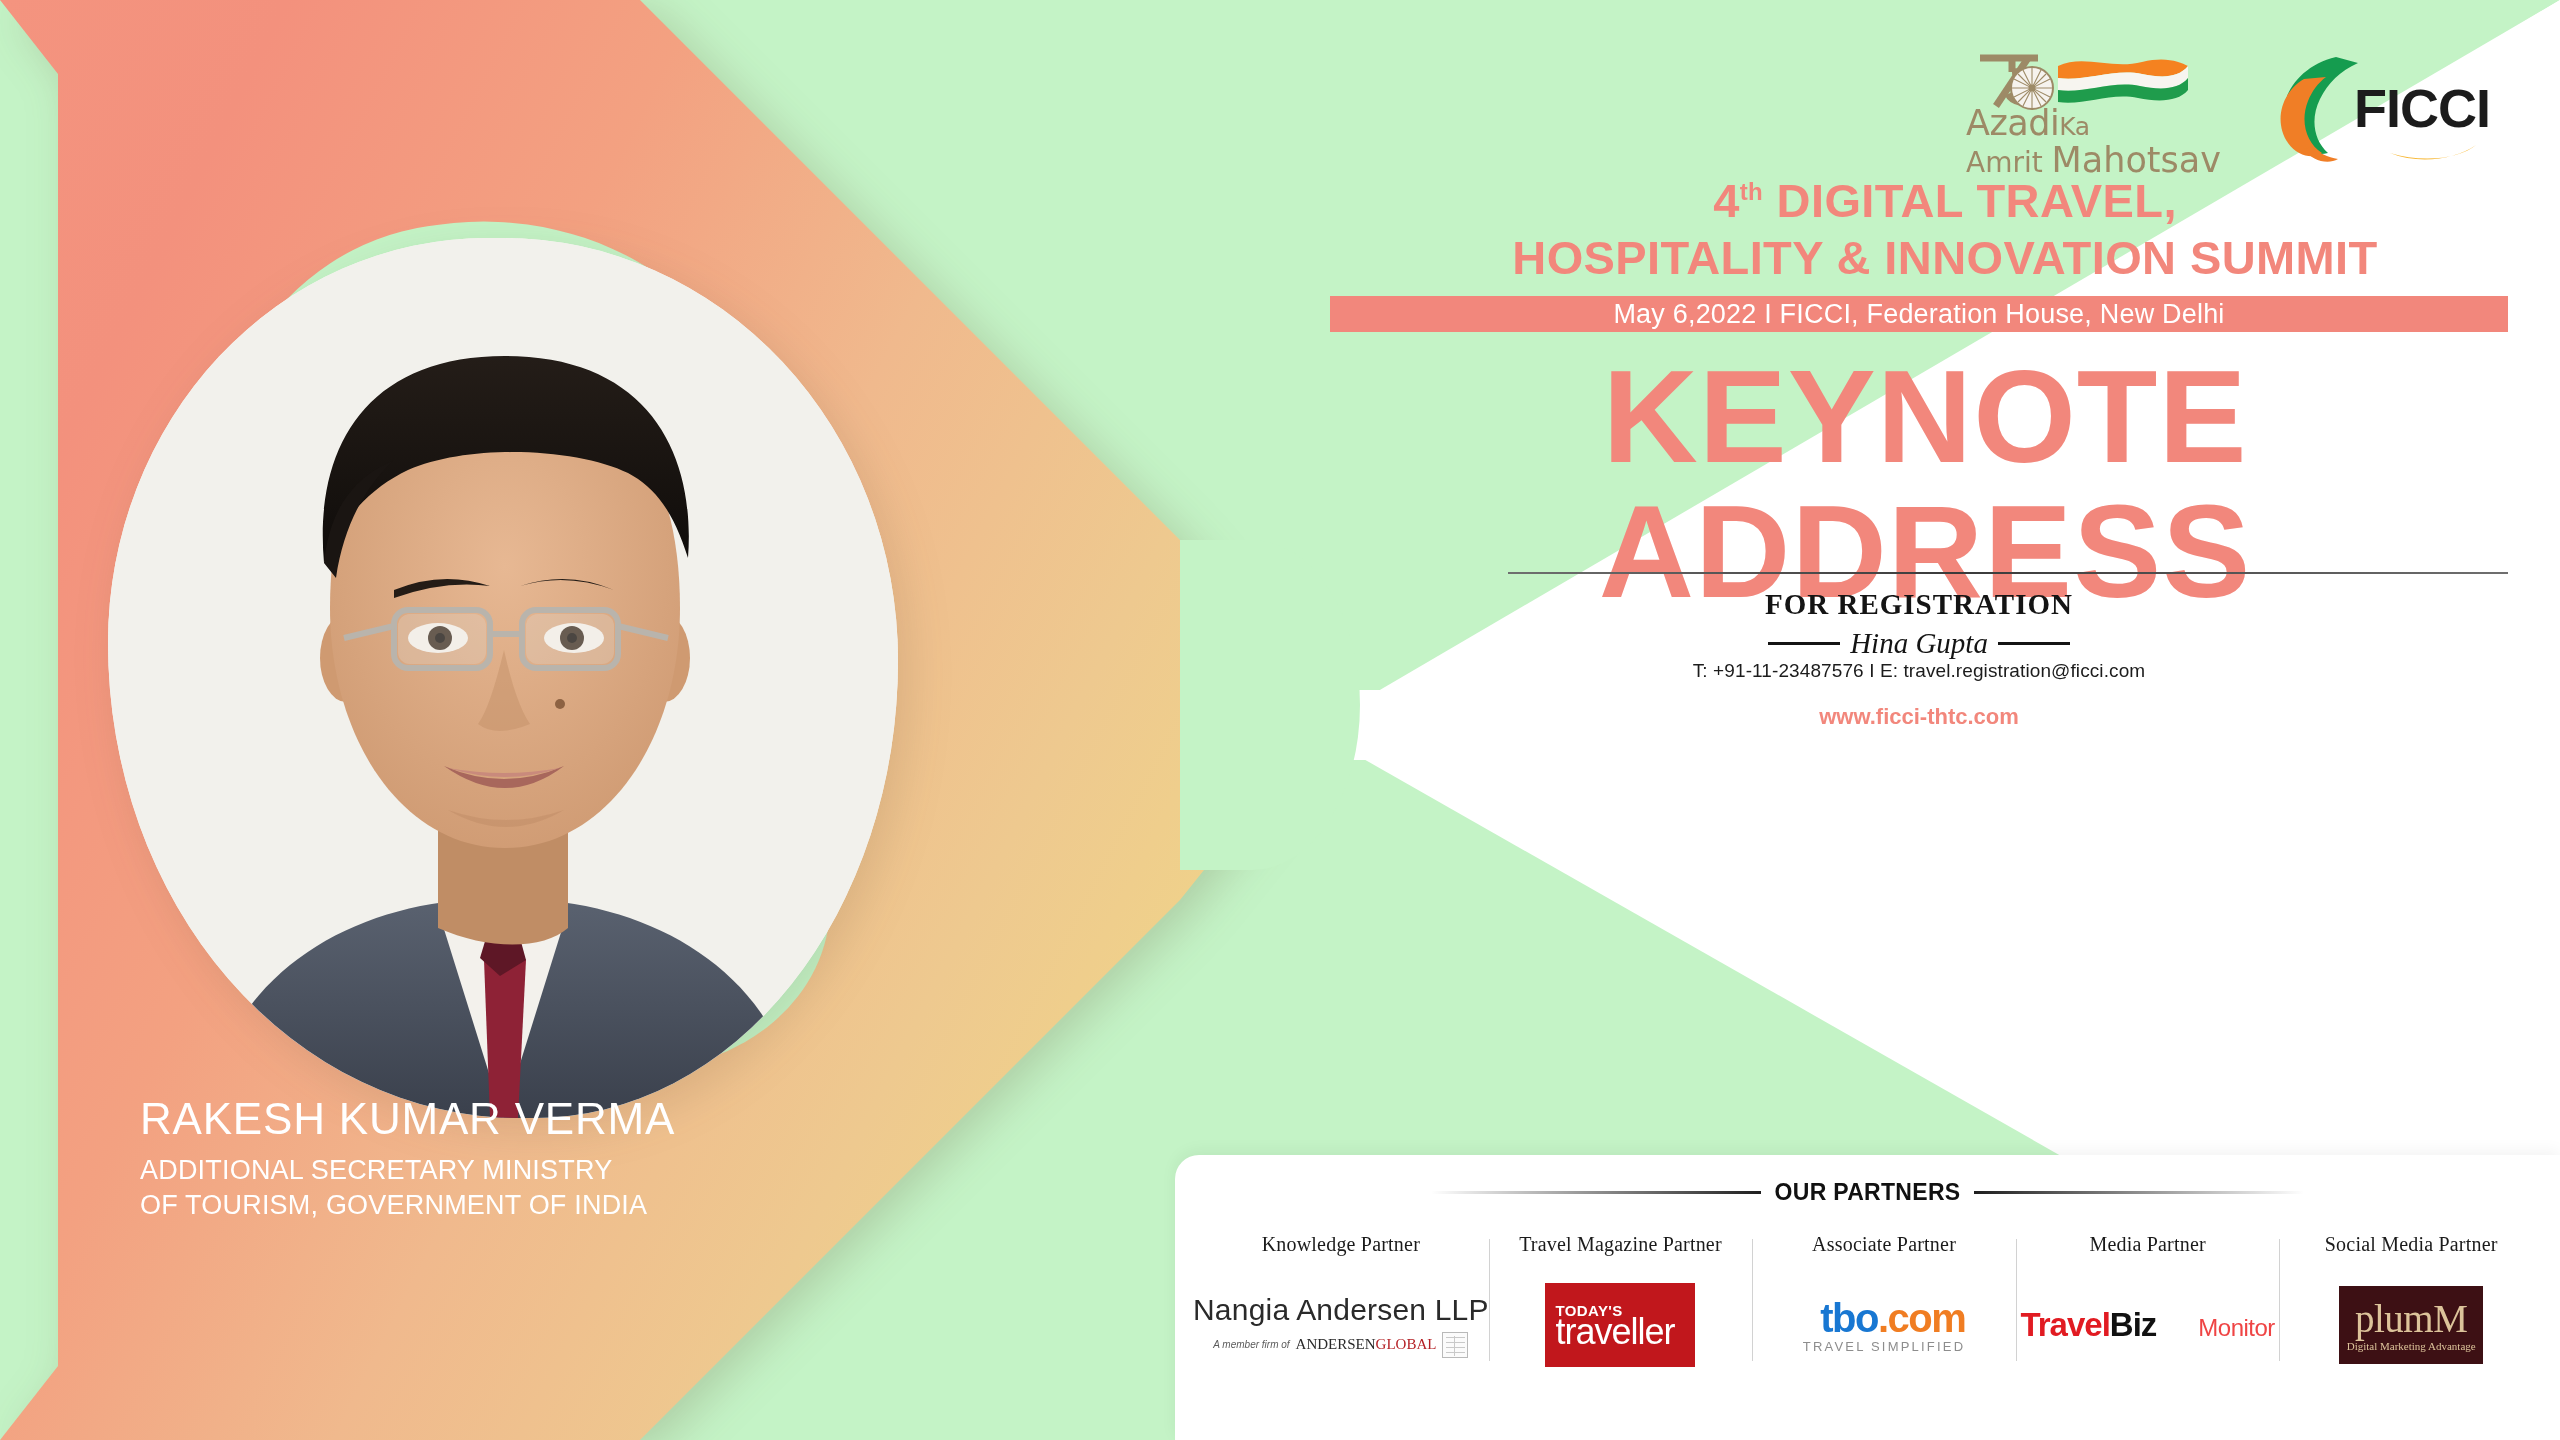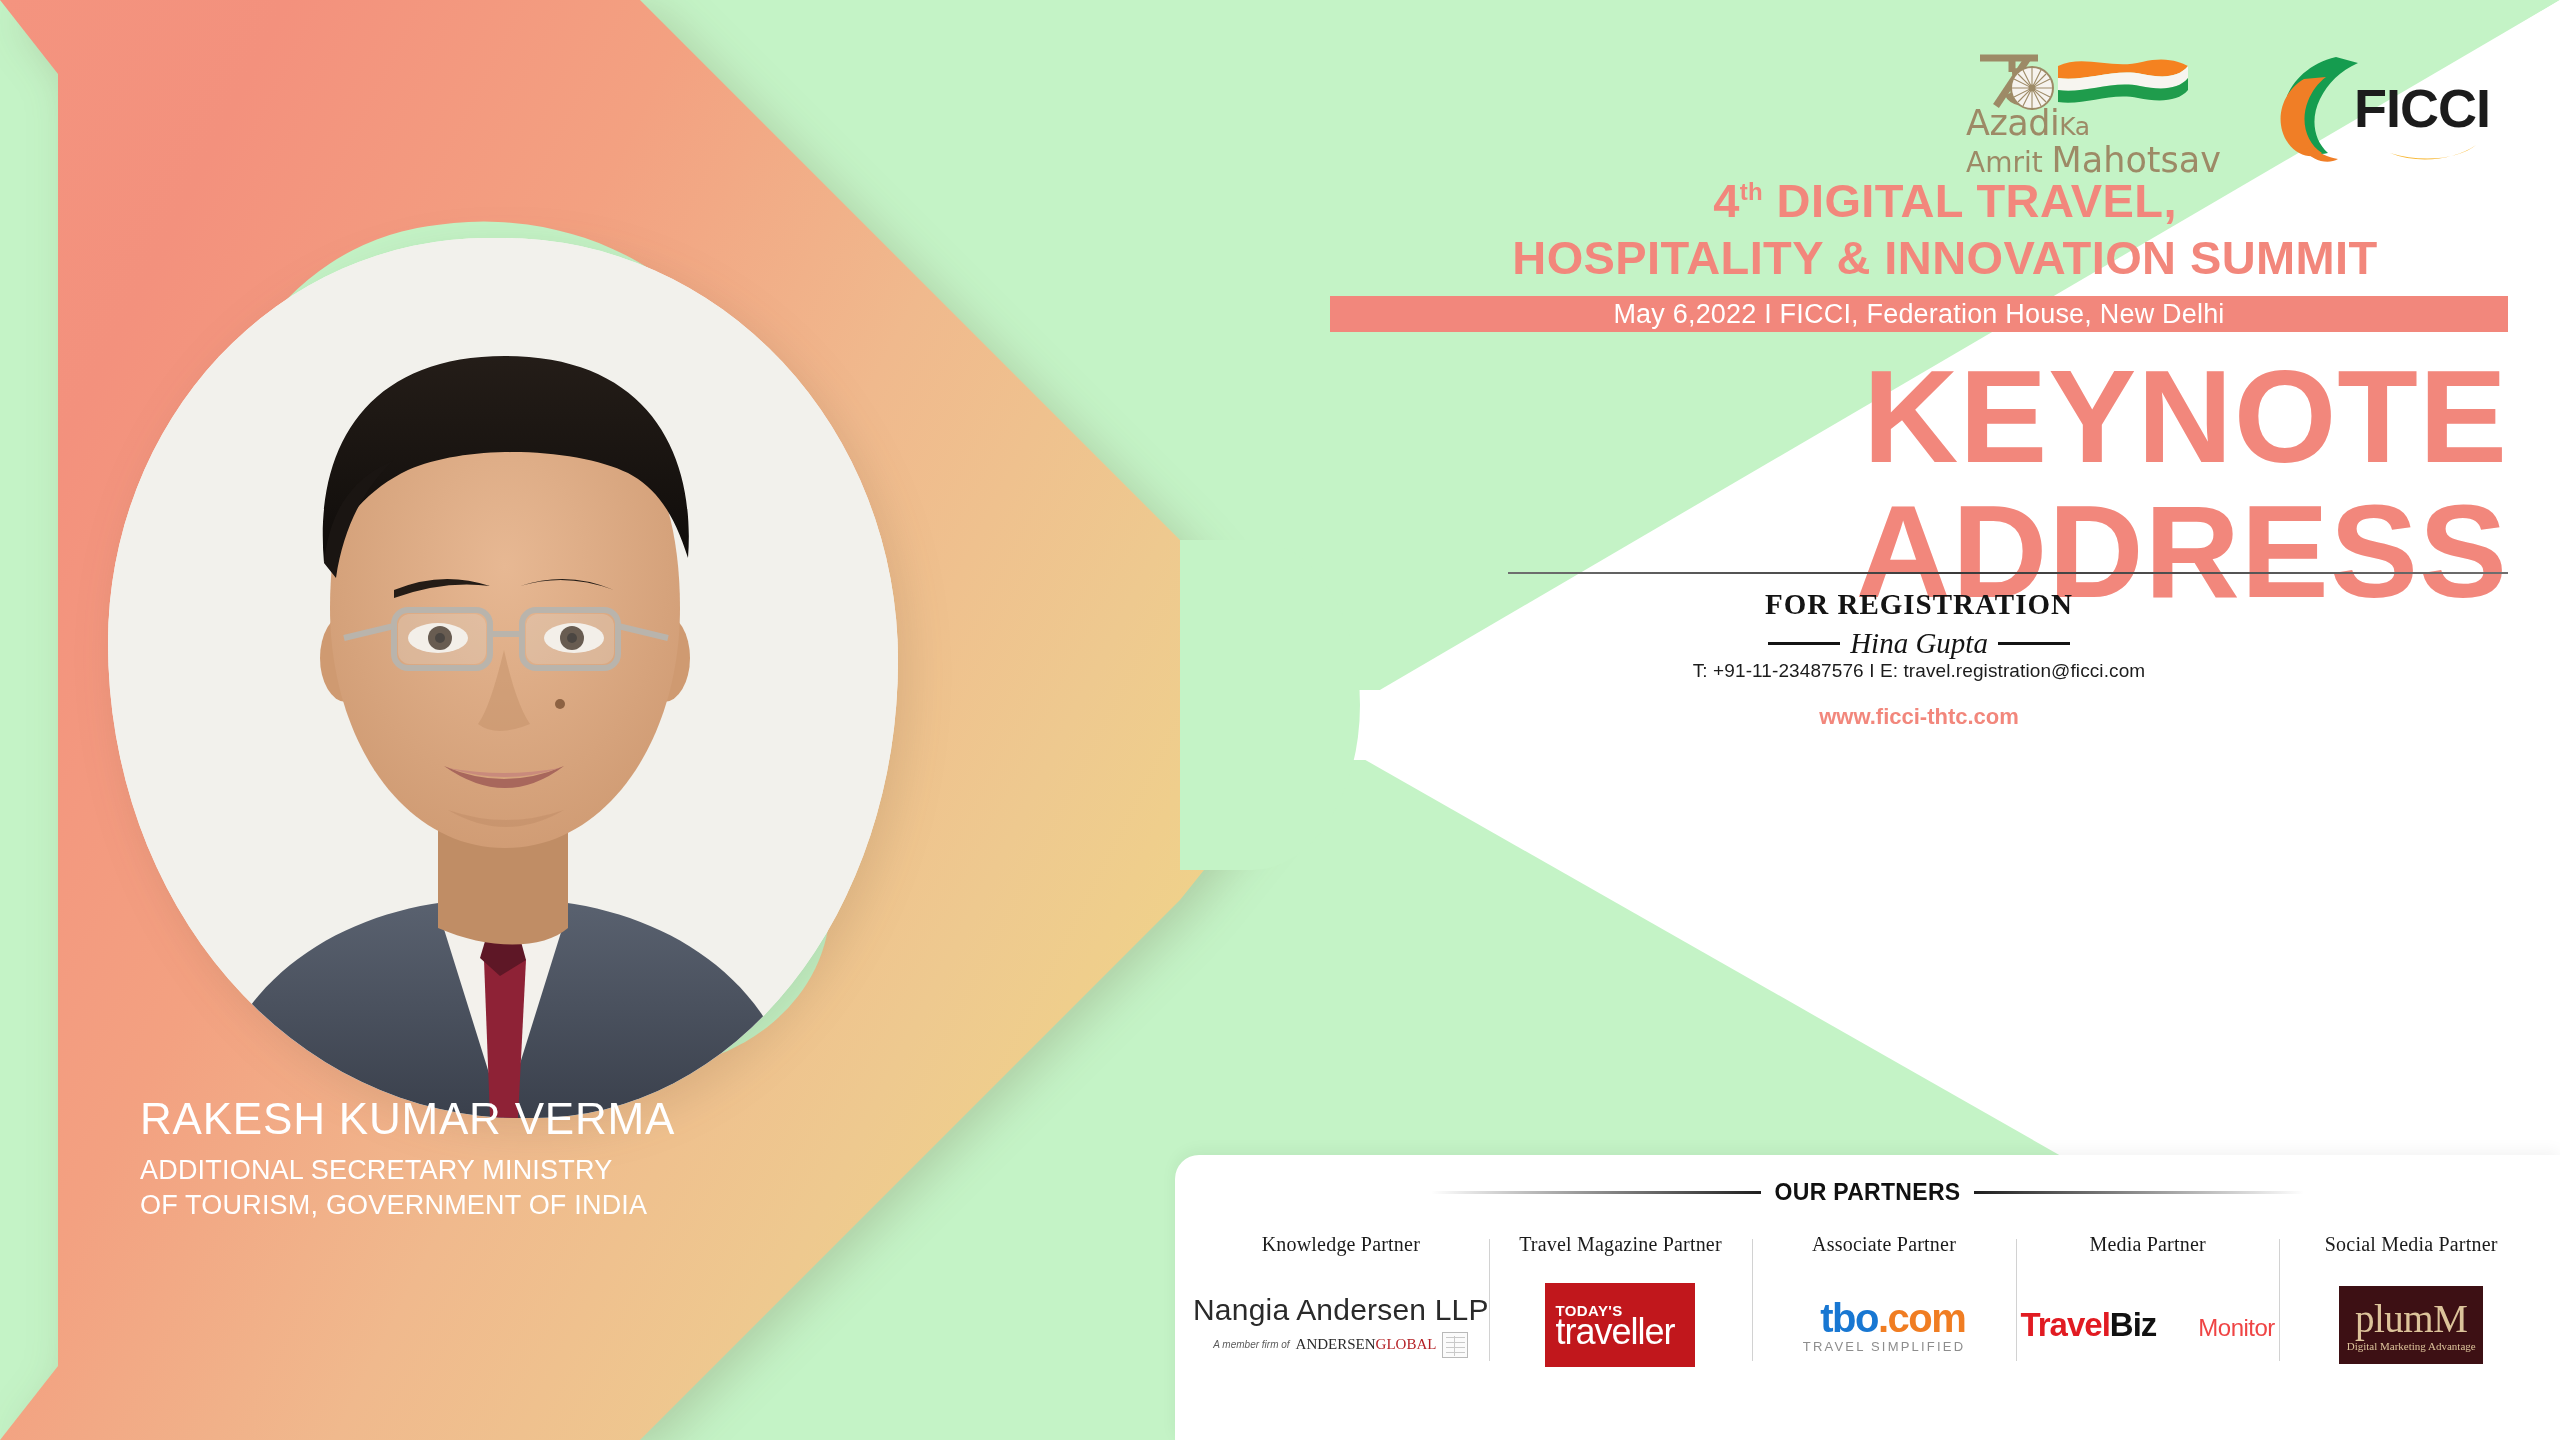--- a/index.html
+++ b/index.html
@@ -105,21 +105,21 @@
   .t-line sup{ font-size:24px; vertical-align:super;margin-top:11px; }
 
   .datebar{
     position:absolute; left:0; top:296px; width:1178px; height:36px;
     background:#f2877c; color:#ffffff;
     display:flex; align-items:center; justify-content:center;
     font-size:27px; letter-spacing:.2px;
   }
 
   .keynote{
-    position:absolute; left:0; top:350px; width:1178px; text-align:right;
+    position:absolute; left:0; top:350px; width:1178px; text-align:center;
     padding-left:12px;
   }
   .kn-line{
     color:#f2877c; font-weight:bold; font-size:132px; line-height:1.02;
     letter-spacing:1px;
   }
 
   .divider{
     position:absolute; left:178px; top:572px; width:1000px; height:2px;
     background:linear-gradient(to right,#6f6f6f,#3a3a3a 45%,#6f6f6f);

